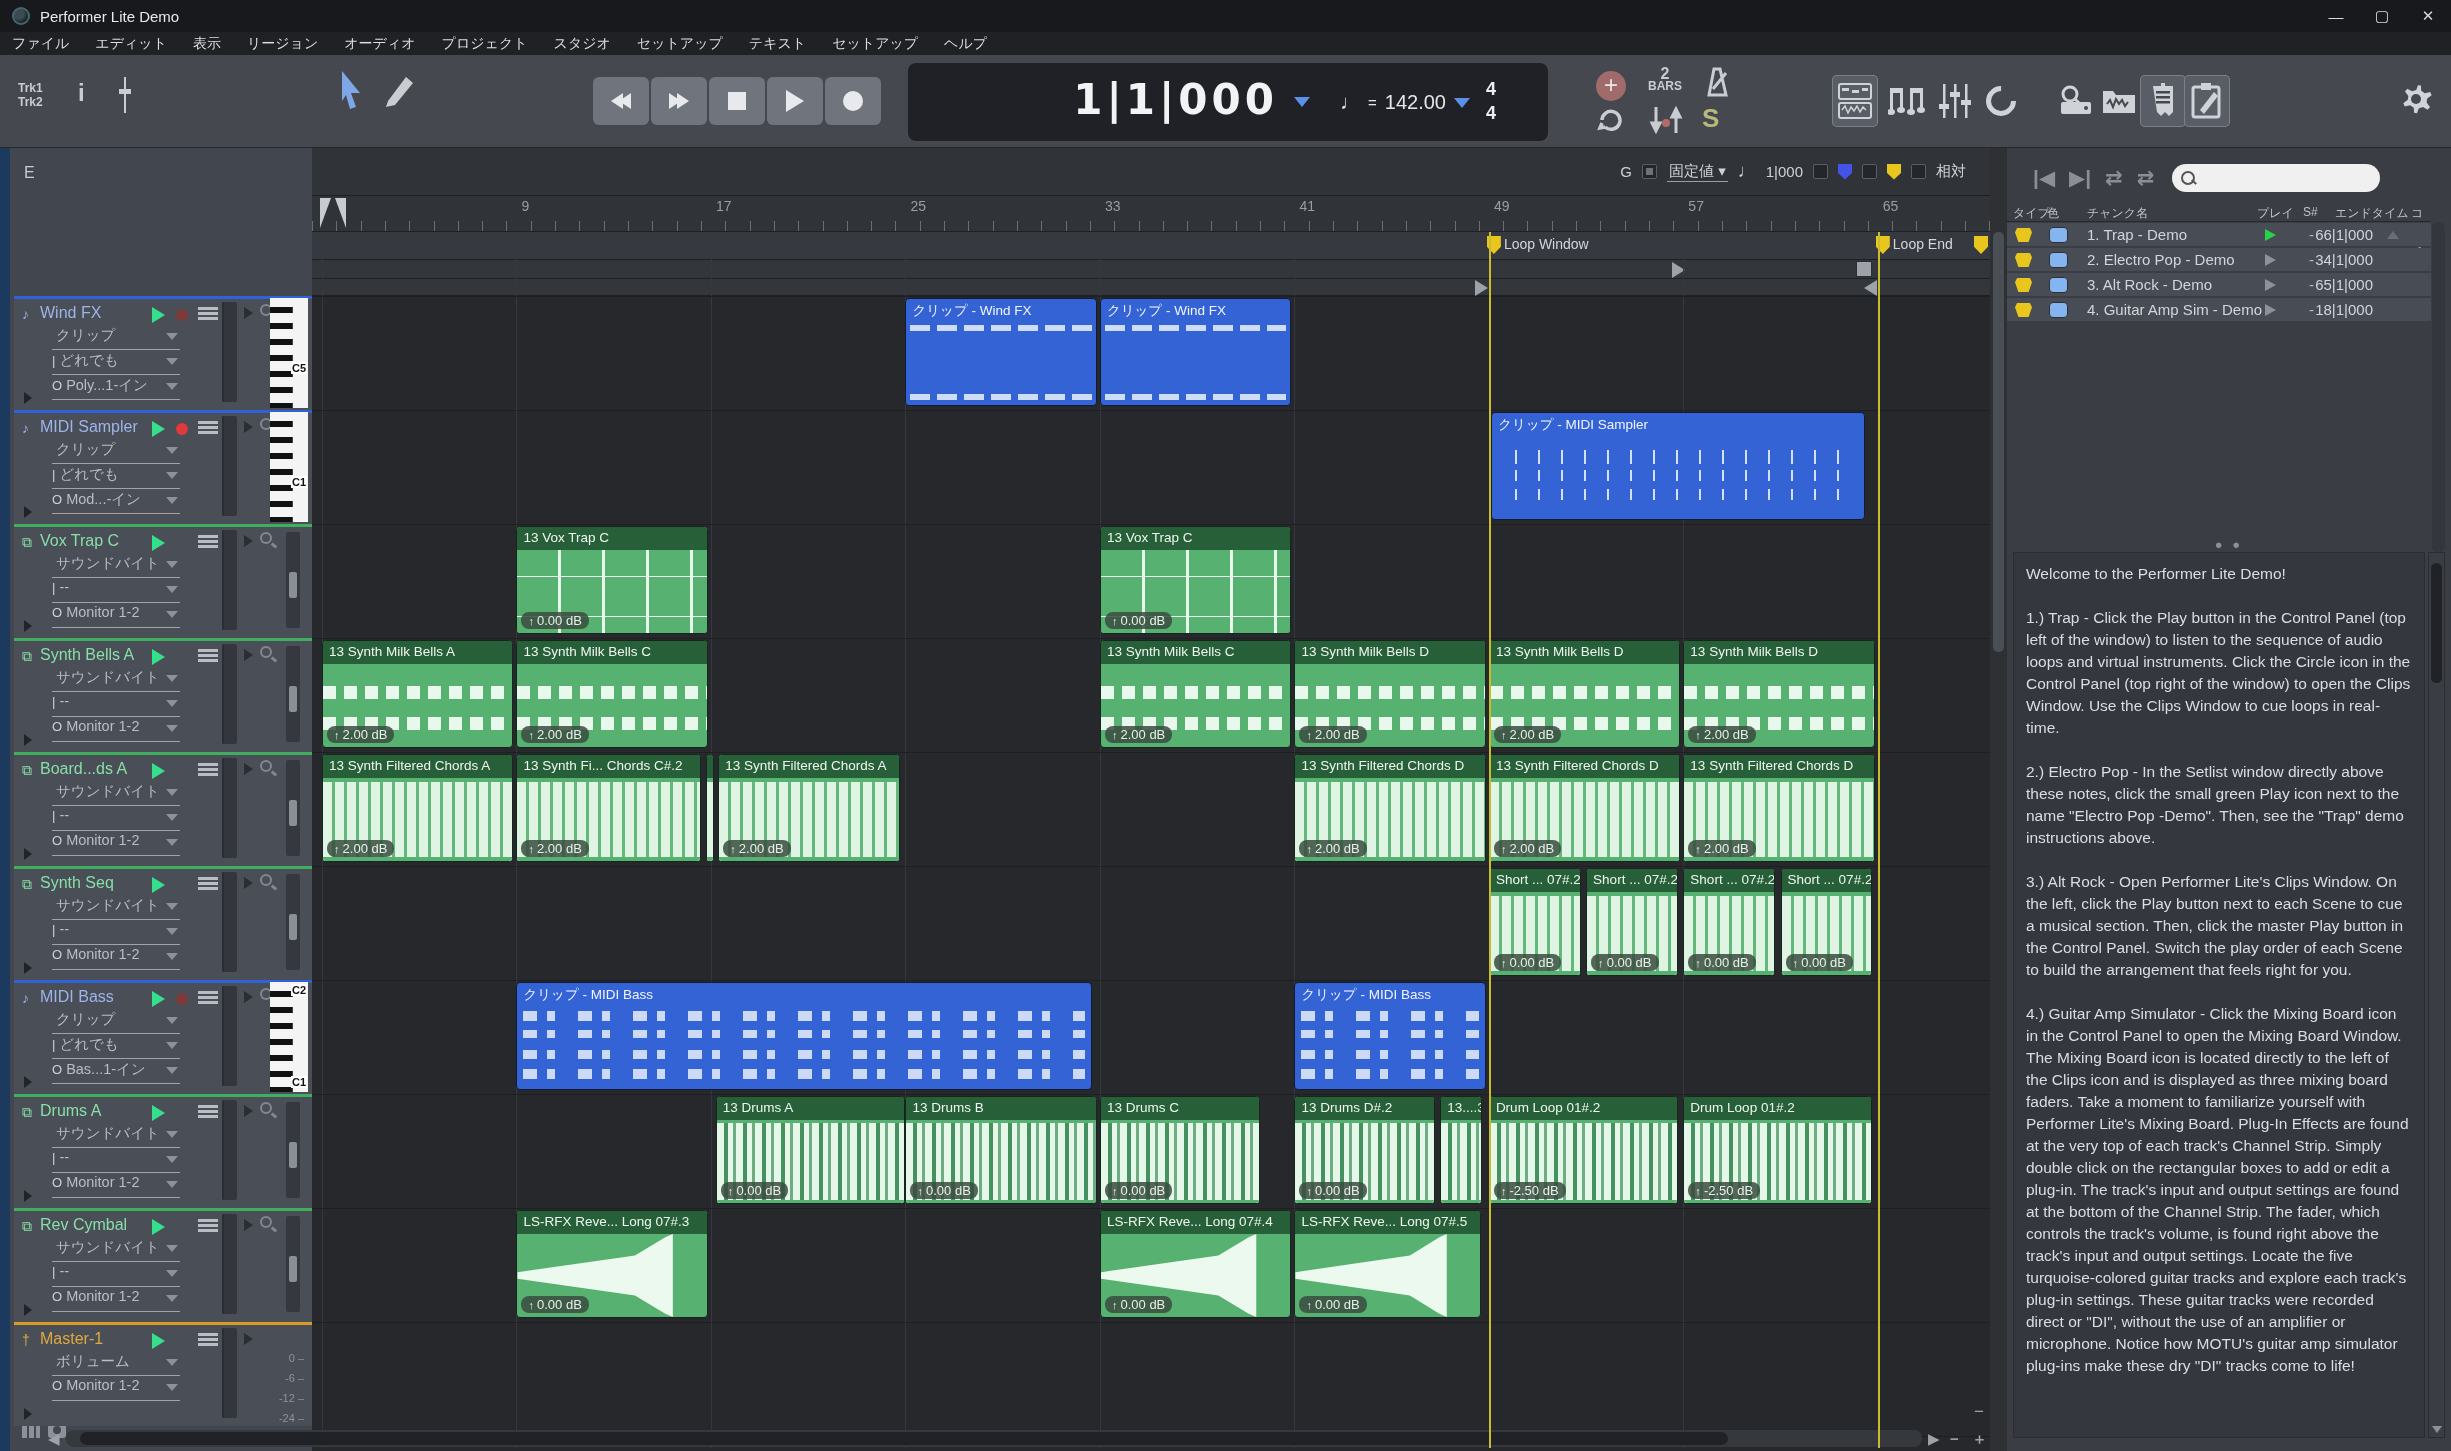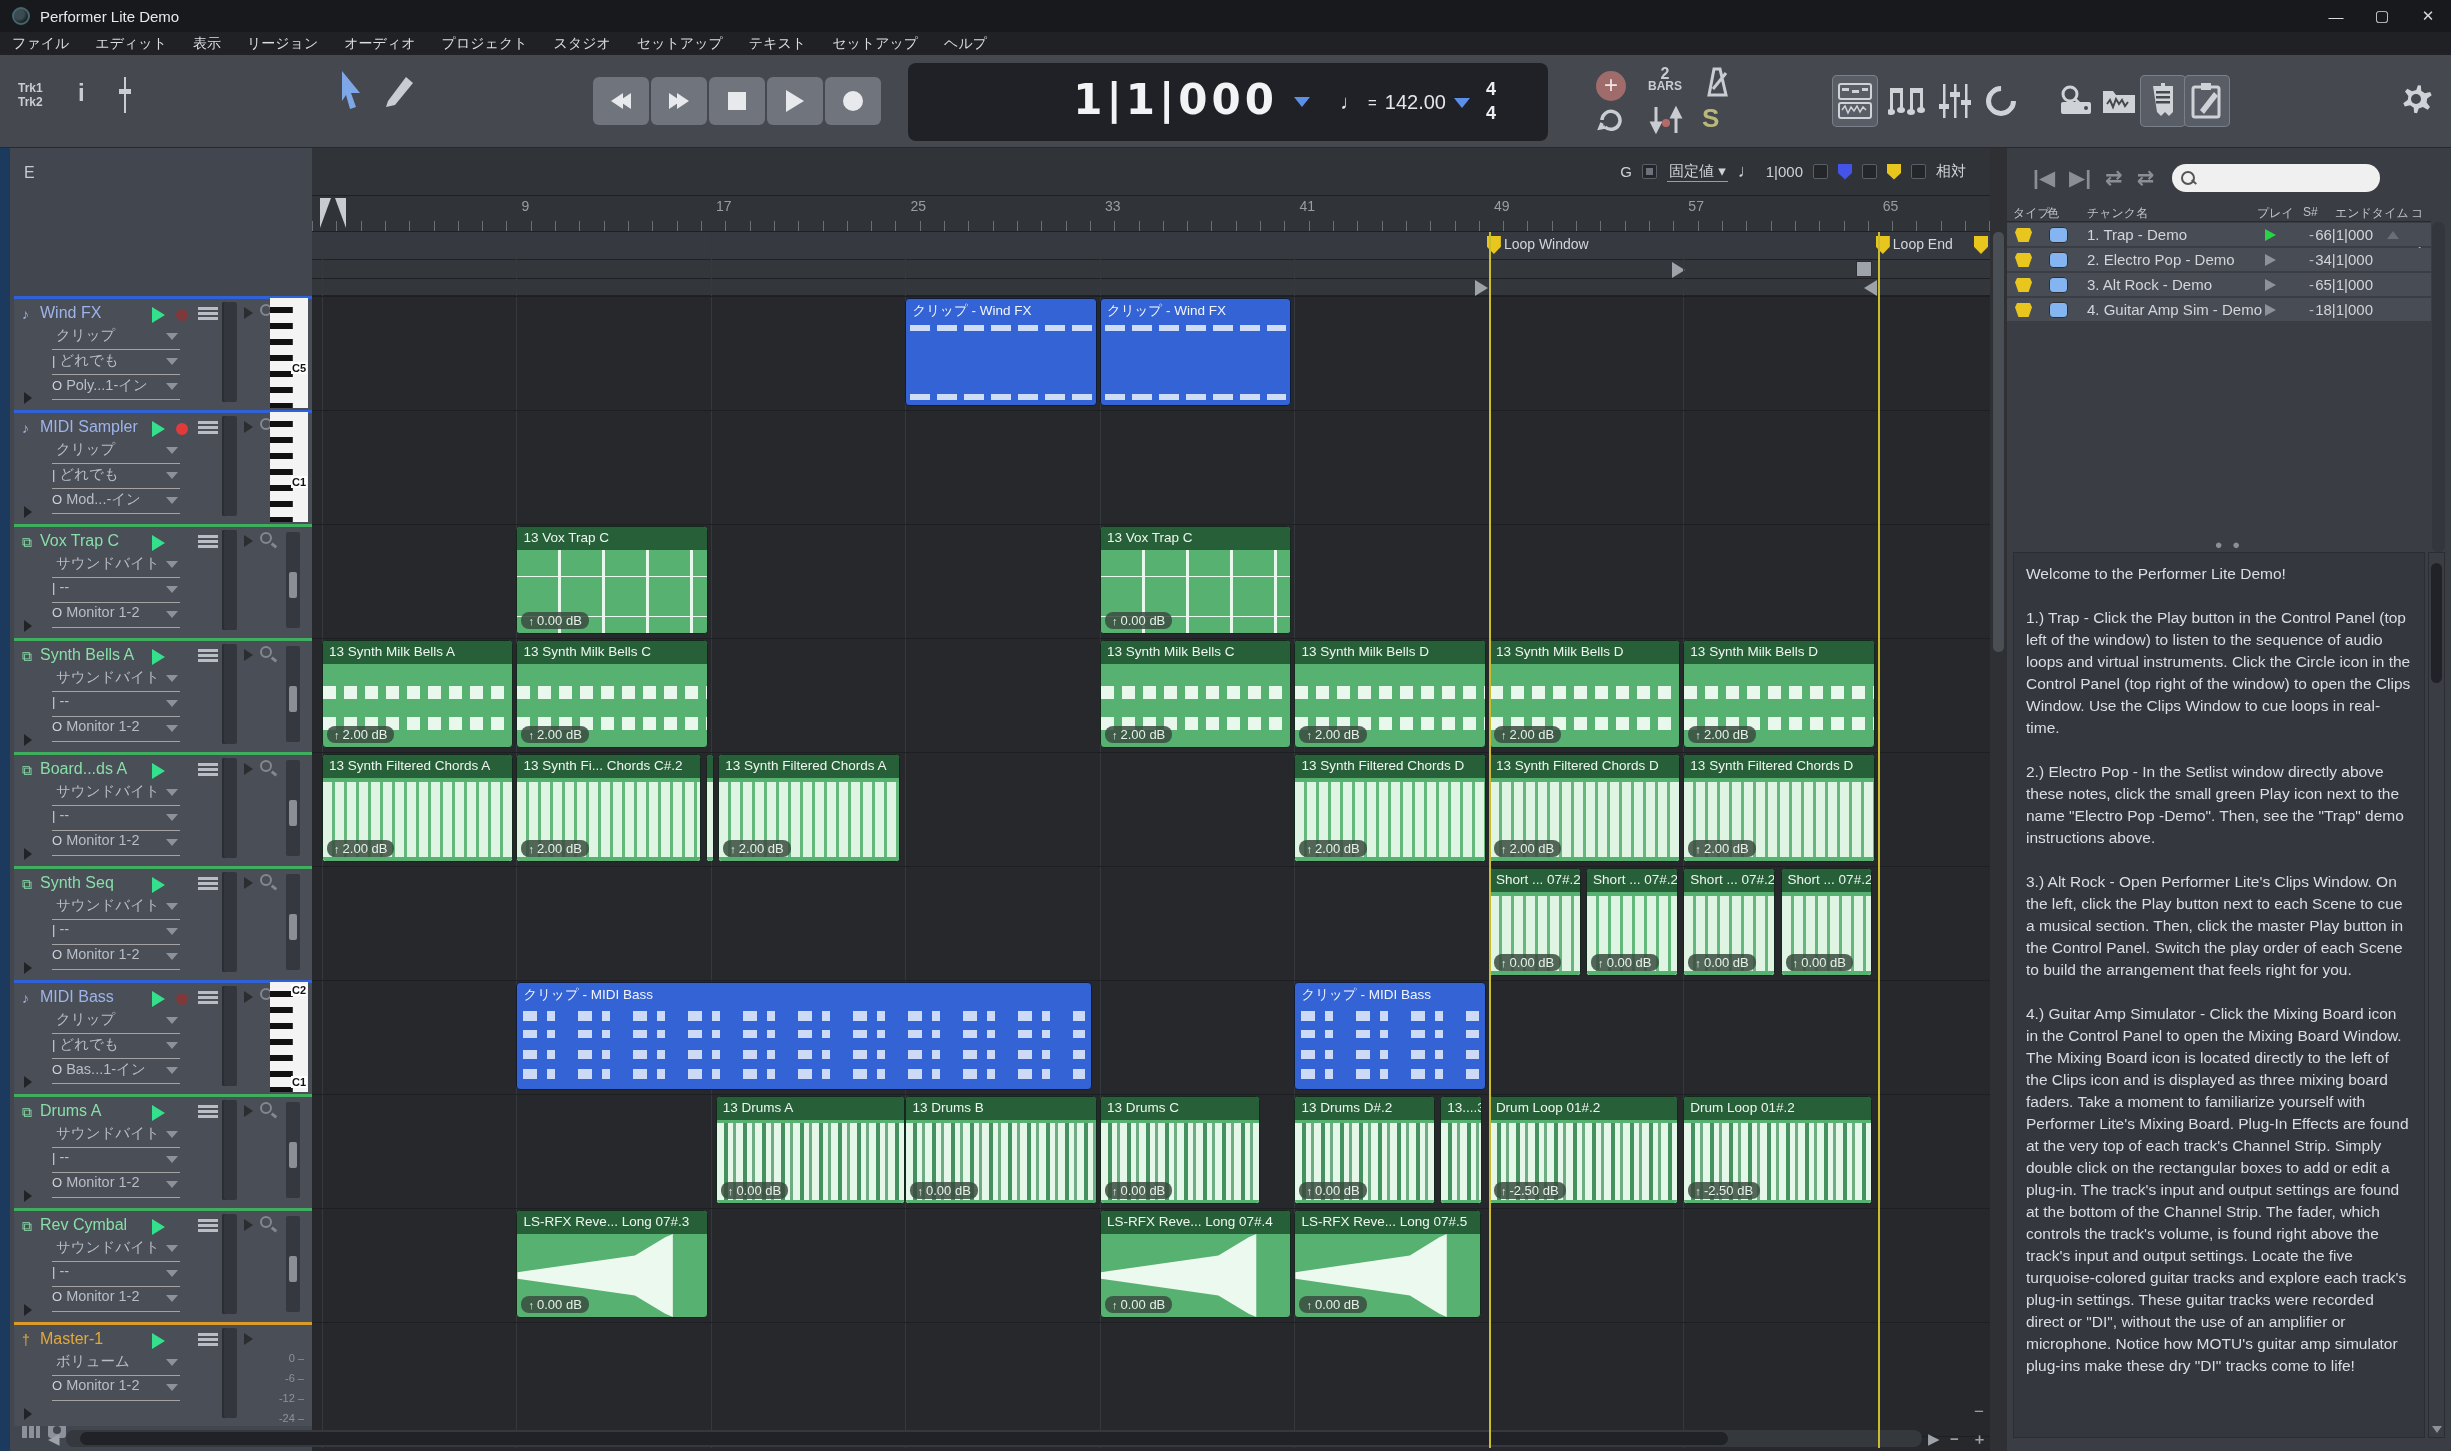--- a/index.html
+++ b/index.html
@@ -600,20 +600,24 @@
       <div class="clip midi" style="left: 593.44px; width: 191.48px; top: 2px; height: 108px;">
         <div class="hdr">クリップ - Wind FX</div>
         <div class="midi-notes-a"></div>
         <div class="midi-notes-b"></div>
       </div>
       <div class="clip midi" style="left: 787.92px; width: 191.48px; top: 2px; height: 108px;">
         <div class="hdr">クリップ - Wind FX</div>
         <div class="midi-notes-a"></div>
         <div class="midi-notes-b"></div>
       </div>
+      <div class="clip midi" style="left: 1179.31px; width: 373.805px; top: 116px; height: 108px;">
+        <div class="hdr">クリップ - MIDI Sampler</div>
+        <div class="midi-ticks"></div>
+      </div>
       <div class="clip audio" style="left: 204.48px; width: 191.48px; top: 230px; height: 108px;">
         <div class="hdr">13 Vox Trap C</div>
         <div class="wavebox wave-pulse"></div>
         <div class="gain">0.00 dB</div>
       </div>
       <div class="clip audio" style="left: 787.92px; width: 191.48px; top: 230px; height: 108px;">
         <div class="hdr">13 Vox Trap C</div>
         <div class="wavebox wave-pulse"></div>
         <div class="gain">0.00 dB</div>
       </div>

